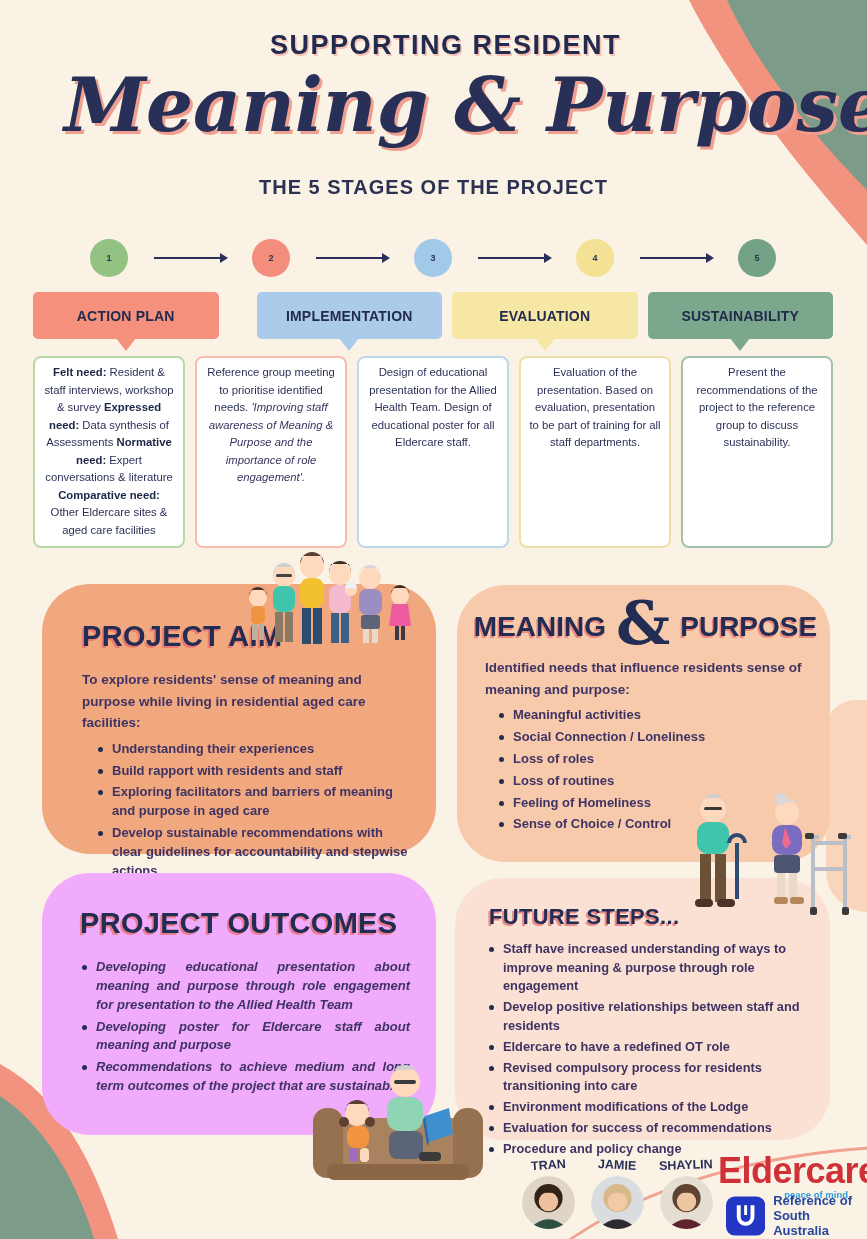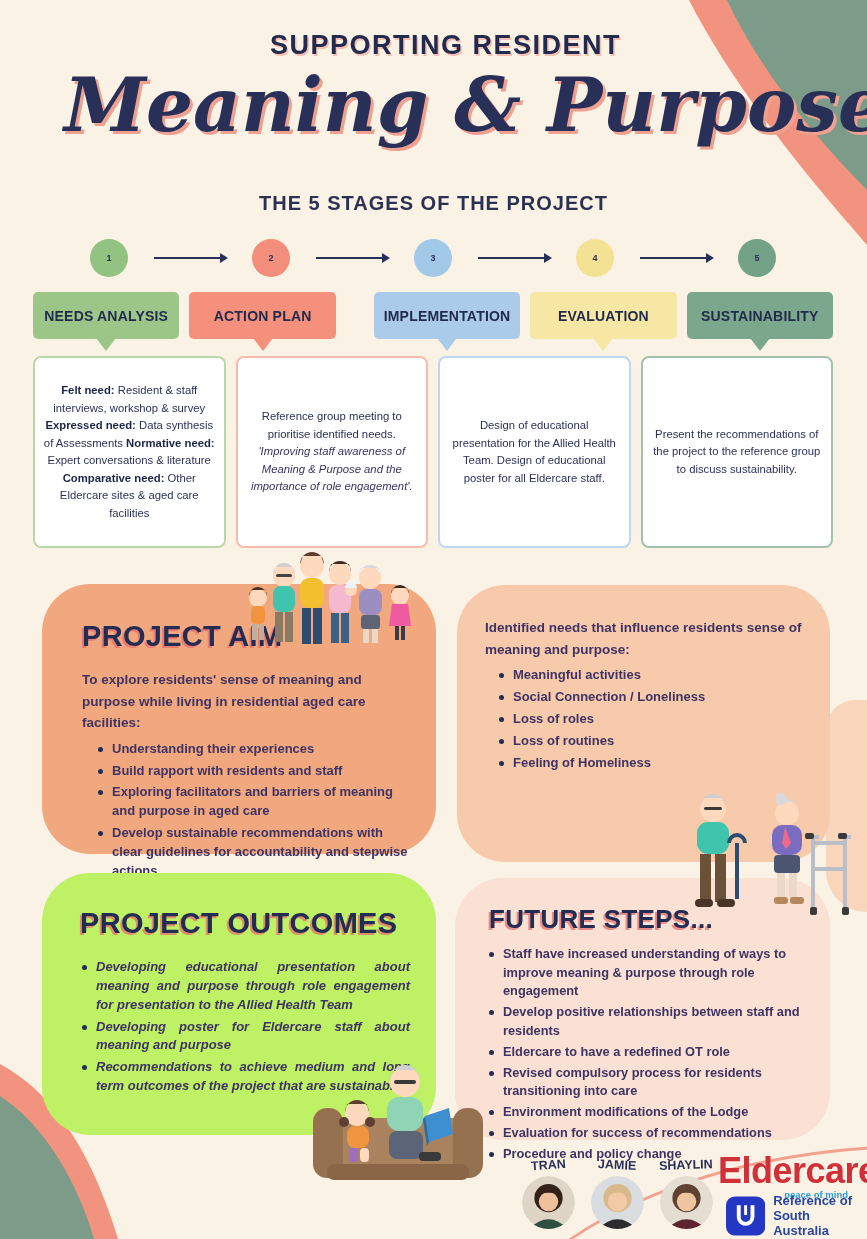--- a/index.html
+++ b/index.html
@@ -21,21 +21,21 @@
     border:3px solid #f2a390; border-color:#f2a390 transparent transparent transparent;
     border-radius:50%; z-index:0; }
 
   
   #title-top { top:30px; left:12px; width:100%; text-align:center;
     font-size:27px; font-weight:800; letter-spacing:1.5px; color:#222b4e;
     text-shadow:1.5px 1.5px 0 rgba(240,150,140,.55); z-index:1; }
   #title-script { top:62px; left:0; width:100%; text-align:center;
     font-family:"DejaVu Serif", serif; font-style:italic; font-weight:700;
     font-size:74px; color:#283058; text-shadow:3px 3px 0 #f0a090; z-index:1;margin-left:41px; }
-  #subtitle { top:192px; left:0; width:100%; text-align:center;
+  #subtitle { top:176px; left:0; width:100%; text-align:center;
     font-size:20px; font-weight:700; letter-spacing:1px; color:#2a3153; z-index:1; }
 
   
   #stage-circles { left:90px; top:238px; width:686px; height:40px;
     display:flex; align-items:center; justify-content:space-between; z-index:1; }
   .stage-circle { width:38px; height:38px; border-radius:50%; flex:none;
     display:flex; align-items:center; justify-content:center;
     font-size:9px; font-weight:800; color:#2a3153; }
   .arrow { flex:1; height:2px; background:#283058; margin:0 26px; position:relative; }
   .arrow::after { content:''; position:absolute; right:-2px; top:-4px;
@@ -44,30 +44,30 @@
   #stage-headers { left:33px; top:292px; width:800px; display:flex; gap:10px; z-index:1; }
   .stage-header { flex:1; height:47px; border-radius:5px; position:relative;
     display:flex; align-items:center; justify-content:center;
     font-size:14px; font-weight:800; letter-spacing:.2px; color:#222b4e; }
   .tail { position:absolute; bottom:-12px; left:calc(50% - 10px); width:0; height:0;
     border-left:10px solid transparent; border-right:10px solid transparent;
     border-top:13px solid #999; }
 
   #stage-bodies { left:33px; top:356px; width:800px; display:flex; gap:10px; z-index:1; }
   .stage-body { flex:1; min-height:192px; background:#fff; border:2px solid #ccc;
-    border-radius:8px; display:flex; align-items:center; justify-content:center;
+    border-radius:8px; display:flex; align-items:flex-start; justify-content:center;
     padding:6px 8px; font-size:11.3px; line-height:1.55; text-align:center; color:#2c3158; }
   .stage-body b { color:#1c2547; }
   .stage-body i { color:#3a3260; }
 
   
   .big-box { border-radius:48px; z-index:1; }
   #aim-box { left:42px; top:584px; width:394px; height:270px; background:#f1a87e; }
   #meaning-box { left:457px; top:585px; width:373px; height:277px; background:#f8caac; }
-  #outcomes-box { left:42px; top:873px; width:394px; height:262px; background:#bef264; }
+  #outcomes-box { left:42px; top:873px; width:394px; height:262px; background:#f0abfc; }
   #future-box { left:455px; top:878px; width:375px; height:262px; background:#fae1d4; }
 
   .box-title { font-size:29px; font-weight:800; color:#232c52; letter-spacing:.3px;
     text-shadow:-2px 1.5px 0 rgba(229,110,110,.75); }
   .intro { font-size:13.5px; line-height:1.6; color:#3f3363; font-weight:600; }
   .bullets { margin-top:6px; }
   .bullet-row { display:flex; gap:9px; margin:3px 0; font-size:13px; line-height:1.45;
     color:#3f3363; font-weight:600; }
   .dot { width:5px; height:5px; border-radius:50%; background:#232c52; margin-top:7px; flex:none; }
 
@@ -135,24 +135,20 @@
     <div class="arrow"></div>
     <div class="stage-circle" style="background: rgb(242, 142, 123);">2</div>
     <div class="arrow"></div>
     <div class="stage-circle" style="background: rgb(163, 201, 233);">3</div>
     <div class="arrow"></div>
     <div class="stage-circle" style="background: rgb(243, 225, 148);">4</div>
     <div class="arrow"></div>
     <div class="stage-circle" style="background: rgb(116, 162, 135);">5</div>
   </div>
 <div id="stage-headers" class="abs">
-    <div class="stage-header" style="background: rgb(156, 198, 135);">
-      <span>NEEDS ANALYSIS</span>
-      <span class="tail" style="border-top-color: rgb(156, 198, 135);"></span>
-    </div>
     <div class="stage-header" style="background: rgb(244, 144, 124);">
       <span>ACTION PLAN</span>
       <span class="tail" style="border-top-color: rgb(244, 144, 124);"></span>
     </div>
     <div class="stage-header" style="background: rgb(170, 203, 234); margin-left: 28px;">
       <span>IMPLEMENTATION</span>
       <span class="tail" style="border-top-color: rgb(170, 203, 234);"></span>
     </div>
     <div class="stage-header" style="background: rgb(246, 231, 164);">
       <span>EVALUATION</span>
@@ -165,20 +161,23 @@
   </div>
 <div id="stage-bodies" class="abs">
     <div class="stage-body" style="border-color: rgb(185, 216, 168);">
       <div><b>Felt need: </b><span>Resident &amp; staff interviews, workshop &amp; survey </span><b>Expressed need: </b><span>Data synthesis of Assessments </span><b>Normative need: </b><span>Expert conversations &amp; literature </span><b>Comparative need: </b><span>Other Eldercare sites &amp; aged care facilities </span></div>
     </div>
     <div class="stage-body" style="border-color: rgb(248, 188, 174);">
       <div><span>Reference group meeting to prioritise identified needs. </span><i>'Improving staff awareness of Meaning &amp; Purpose and the importance of role engagement'. </i></div>
     </div>
     <div class="stage-body" style="border-color: rgb(189, 215, 239);">
       <div><span>Design of educational presentation for the Allied Health Team. Design of educational poster for all Eldercare staff. </span></div>
+    </div>
+    <div class="stage-body" style="border-color: rgb(238, 224, 164);">
+      <div><span>Evaluation of the presentation. Based on evaluation, presentation to be part of training for all staff departments. </span></div>
     </div>
     <div class="stage-body" style="border-color: rgb(163, 194, 174);">
       <div><span>Present the recommendations of the project to the reference group to discuss sustainability. </span></div>
     </div>
   </div>
 
 <div id="aim-box" class="abs big-box">
   <div class="inner">
     <div class="box-title">PROJECT AIM</div>
     <div class="intro">To explore residents' sense of meaning and purpose while living in residential aged care facilities:</div>
@@ -198,20 +197,25 @@
         <div class="bullet-row">
           <span class="dot"></span>
           <span>Develop sustainable recommendations with clear guidelines for accountability and stepwise actions</span>
         </div>
       </div>
   </div>
 </div>
 
 <div id="meaning-box" class="abs big-box">
   <div class="inner">
+    <div id="meaning-title">
+      <span class="mt-word">MEANING</span>
+      <span class="mt-amp">&amp;</span>
+      <span class="mt-word">PURPOSE</span>
+    </div>
     <div class="intro">Identified needs that influence residents sense of meaning and purpose:</div>
     <div class="bullets">
         <div class="bullet-row">
           <span class="dot"></span>
           <span>Meaningful activities</span>
         </div>
         <div class="bullet-row">
           <span class="dot"></span>
           <span>Social Connection / Loneliness</span>
         </div>
@@ -219,20 +223,24 @@
           <span class="dot"></span>
           <span>Loss of roles</span>
         </div>
         <div class="bullet-row">
           <span class="dot"></span>
           <span>Loss of routines</span>
         </div>
         <div class="bullet-row">
           <span class="dot"></span>
           <span>Feeling of Homeliness</span>
+        </div>
+        <div class="bullet-row">
+          <span class="dot"></span>
+          <span>Sense of Choice / Control</span>
         </div>
       </div>
   </div>
 </div>
 
 <div id="outcomes-box" class="abs big-box">
   <div class="inner">
     <div class="box-title">PROJECT OUTCOMES</div>
     <div class="bullets">
         <div class="bullet-row">
@@ -246,21 +254,21 @@
         <div class="bullet-row">
           <span class="dot"></span>
           <span>Recommendations to achieve medium and long term outcomes of the project that are sustainable.</span>
         </div>
       </div>
   </div>
 </div>
 
 <div id="future-box" class="abs big-box">
   <div class="inner">
-    <div class="box-title" style="font-size:26px">FUTURE STEPS...</div>
+    <div class="box-title" style="font-size:22px">FUTURE STEPS...</div>
     <div class="bullets">
         <div class="bullet-row">
           <span class="dot"></span>
           <span>Staff have increased understanding of ways to improve meaning &amp; purpose through role engagement</span>
         </div>
         <div class="bullet-row">
           <span class="dot"></span>
           <span>Develop positive relationships between staff and residents</span>
         </div>
         <div class="bullet-row">

